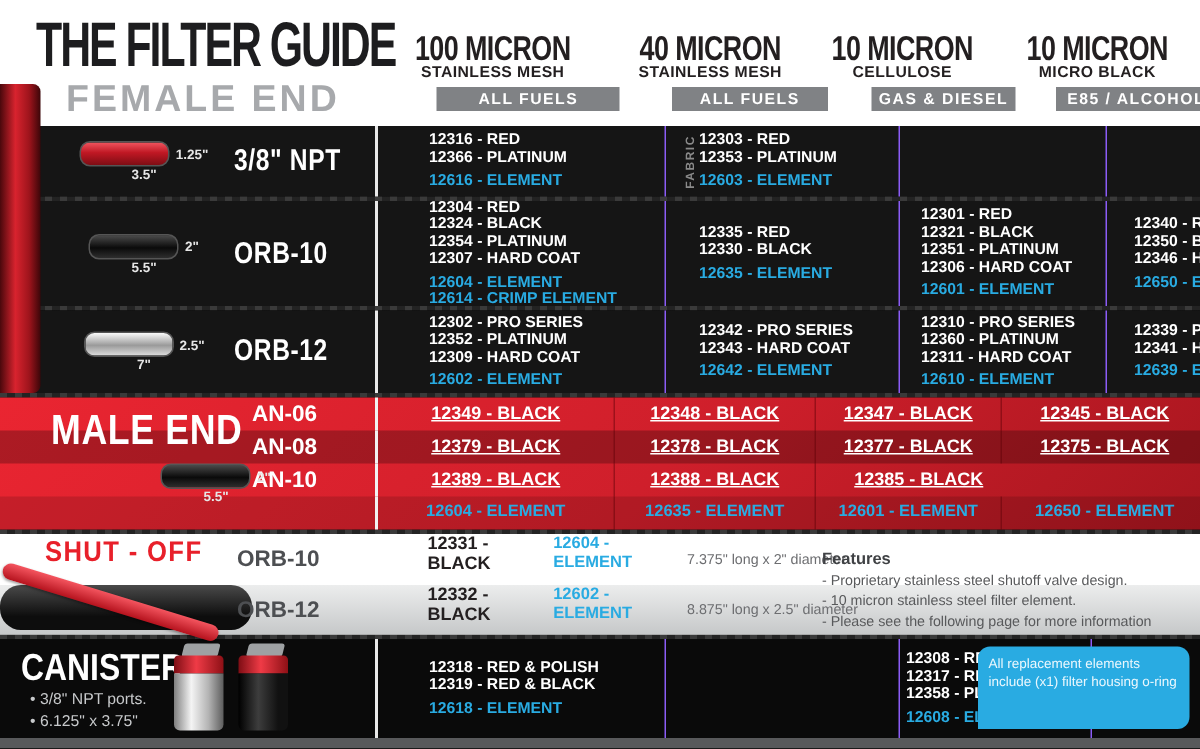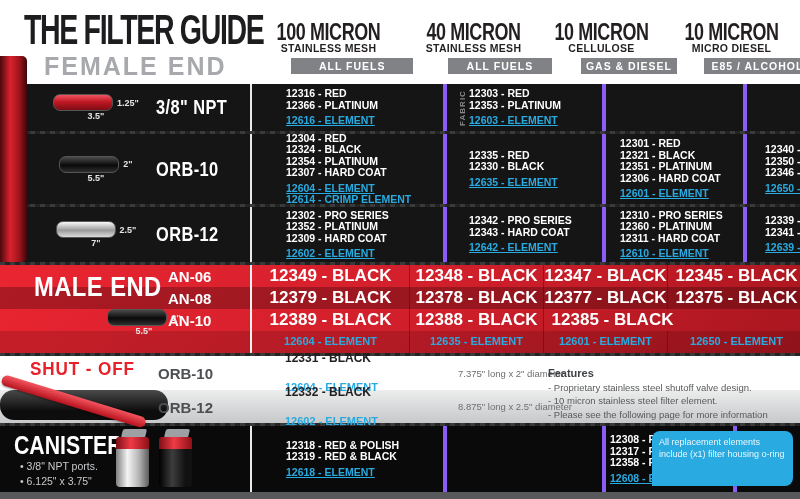--- a/index.html
+++ b/index.html
@@ -32,27 +32,27 @@
   .row { display:flex; }
   .c-label { flex:0 0 250px; width:250px; position:relative; }
   .c1{flex:0 0 157px}.c2{flex:0 0 133px}.c3{flex:0 0 123px}.c4{flex:0 0 137px}
   .sep { flex:0 0 3px; height:3px; background:repeating-linear-gradient(90deg,#3a3a3a 0 5px,#232323 5px 10px); }
   
   .f-row { background:#151515; }
   .f1{flex:0 0 47px; height:47px}.f2{flex:0 0 70px; height:70px}.f3{flex:0 0 55px; height:55px}
   .f-row .c-label { display:flex; align-items:center; border-right:2px solid #e9e9e9; }
   .f-row .cell, .can .cell {
     display:flex; flex-direction:column; justify-content:center;
-    border-right:4px solid #8b5cf6; position:relative;
+    border-right:1px solid #8b5cf6; position:relative;
   }
   .f-row .c4, .can .c4 { border-right:none; }
   .pad1{padding-left:34px}.pad2{padding-left:22px}.pad3{padding-left:14px}.pad4{padding-left:18px}
   .part    { color:#ffffff; font-weight:bold; font-size:10.5px; line-height:11.5px; white-space:nowrap; }
   .element { color:#29abe2; font-weight:bold; font-size:10.5px; line-height:11.5px; white-space:nowrap; }
-  .elements { margin-top:4px;text-decoration:underline; }
+  .elements { margin-top:4px; }
   .fabric {
     position:absolute; left:-2px; top:50%;
     transform:translateY(-50%) rotate(-90deg);
     color:#8a8a8a; font-size:8px; font-weight:bold; letter-spacing:1px;
   }
   
   .mini { display:flex; flex-direction:column; align-items:center; margin-left:50px; width:92px; }
   .mini-top { display:flex; align-items:center; gap:4px; }
   .pill { width:58px; height:15px; border-radius:7px; border:1px solid #555; }
   .pill-red    { background:linear-gradient(180deg,#f0545e,#c01824 45%,#7e0d14); }
@@ -67,40 +67,40 @@
   .male { flex:0 0 88px; height:88px; position:relative;
           background:linear-gradient(135deg,#ea2531 0%,#cf1f2b 55%,#a8161f 100%); }
   .male .row { height:22px; }
   .male .row:first-child { margin-top:6px; }
   .male .c-label { border-right:2px solid #f2f2f2; }
   .an-label { position:absolute; left:168px; top:50%; transform:translateY(-50%);
               color:#fff; font-weight:bold; font-size:15px; }
   .male .cell { display:flex; align-items:center; justify-content:center;
                 border-right:1px solid rgba(90,0,6,0.45); }
   .male .c4 { border-right:none; }
-  .male .part { font-size:17px; }
+  .male .part { font-size:12px;text-decoration:underline; }
   .male .element { font-size:11px; }
   .male-row-dark { background:rgba(0,0,0,0.26); }
   .male-elems { height:16px; background:rgba(0,0,0,0.14); }
   .male-title {
     position:absolute; left:34px; top:6px; color:#fff; font-weight:bold; font-size:28px;
     transform:scaleX(0.85); transform-origin:left top; letter-spacing:0.5px; white-space:nowrap; z-index:3;
   }
   .male-mini { position:absolute; left:48px; top:44px; z-index:3; }
   
   .shutoff { flex:0 0 67px; height:67px; position:relative; background:#fff; }
   .so-row { display:flex; height:34px; }
   .so-row2 { height:33px; background:linear-gradient(180deg,#eceded,#c6c8c9); }
   .so-title {
     position:absolute; left:30px; top:2px; color:#e8202a; font-weight:bold; font-size:19px;
     letter-spacing:1px; z-index:4; transform:scaleX(0.9); transform-origin:left top; white-space:nowrap;
   }
   .so-label { position:absolute; left:158px; top:50%; transform:translateY(-50%);
               color:#4d4f52; font-weight:bold; font-size:15px; z-index:4;}
-  .so-part-cell { display:flex; flex-direction:column; justify-content:center; padding-left:35px;gap:16px; }
+  .so-part-cell { display:flex; flex-direction:row; justify-content:center; padding-left:35px;gap:16px; }
   .so-part { color:#231f20; font-weight:bold; font-size:12px; line-height:13px; }
   .so-element { color:#29abe2; font-weight:bold; font-size:11px; line-height:13px; }
   .so-dims { display:flex; align-items:center; color:#6d6e71; font-size:9.5px; padding-left:16px; white-space:nowrap; }
   .features { position:absolute; left:548px; top:7px; width:248px; z-index:4; }
   .features-title { color:#3f4144; font-weight:bold; font-size:11px; }
   .feature-item { color:#58595b; font-size:9.5px; line-height:1.42; display:block; }
   .valve { position:absolute; left:0px; top:22px; z-index:2; }
   .valve-body { position:absolute; left:0; top:12px; width:168px; height:30px; border-radius:14px;
                 background:linear-gradient(180deg,#4a4a4a,#0d0d0d 70%); }
   .valve-lever { position:absolute; left:2px; top:-4px; width:150px; height:11px; border-radius:6px;
@@ -155,21 +155,21 @@
         <span class="h-media">STAINLESS MESH</span>
         <span class="h-badge">ALL FUELS</span>
       </div>
       <div class="h-col hc3">
         <span class="h-micron">10 MICRON</span>
         <span class="h-media">CELLULOSE</span>
         <span class="h-badge">GAS &amp; DIESEL</span>
       </div>
       <div class="h-col hc4">
         <span class="h-micron">10 MICRON</span>
-        <span class="h-media">MICRO DIESEL</span>
+        <span class="h-media">MICRO BLACK</span>
         <span class="h-badge">E85 / ALCOHOL</span>
       </div>
     </div>
   </div>
 
   <div class="row f-row f1">
     <div class="c-label">
       <div class="mini">
         <div class="mini-top">
           <div class="pill pill-red"></div>

